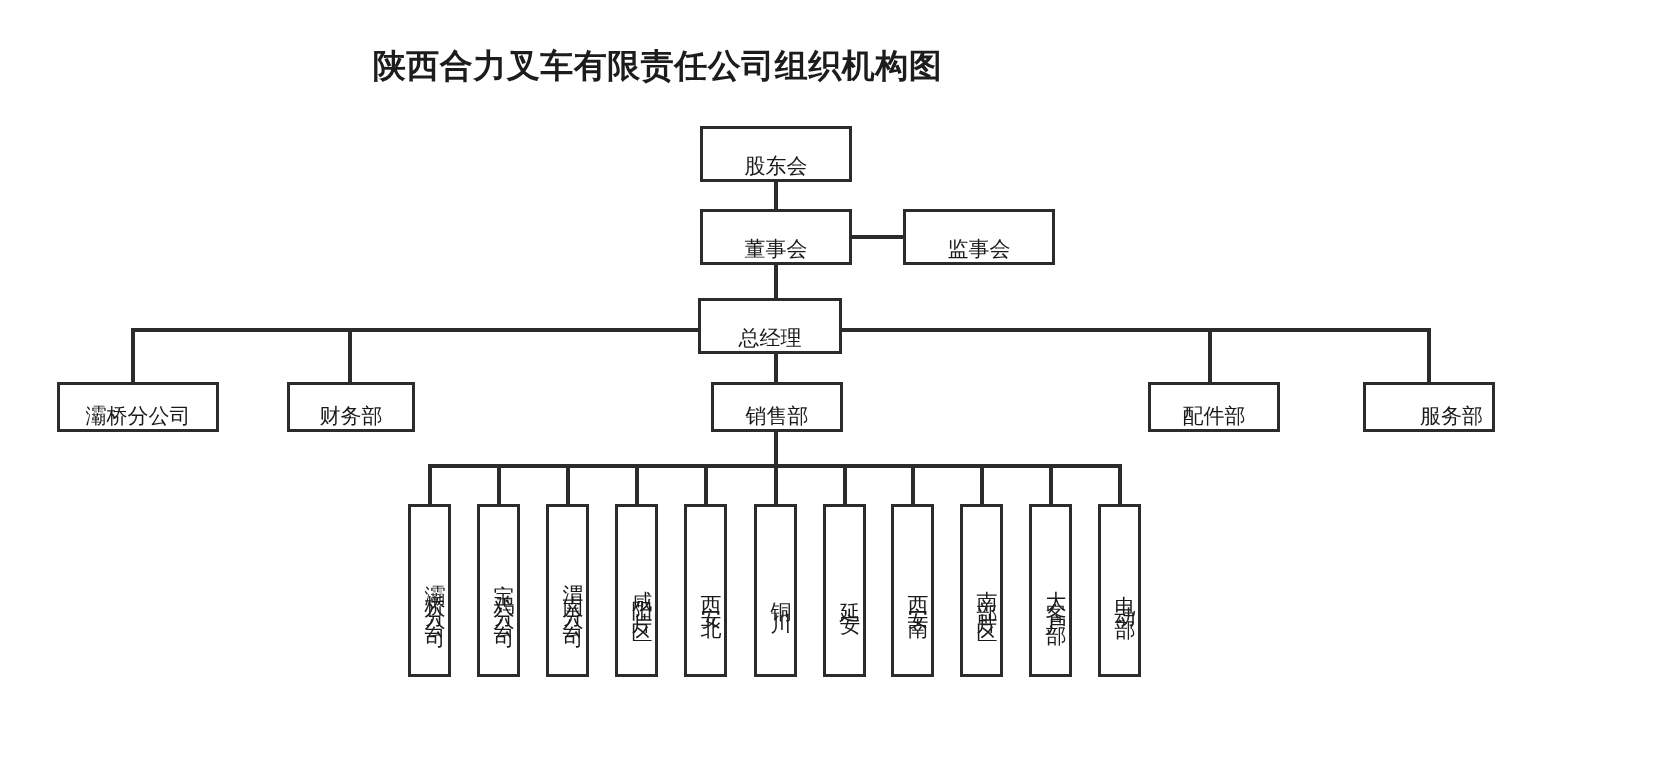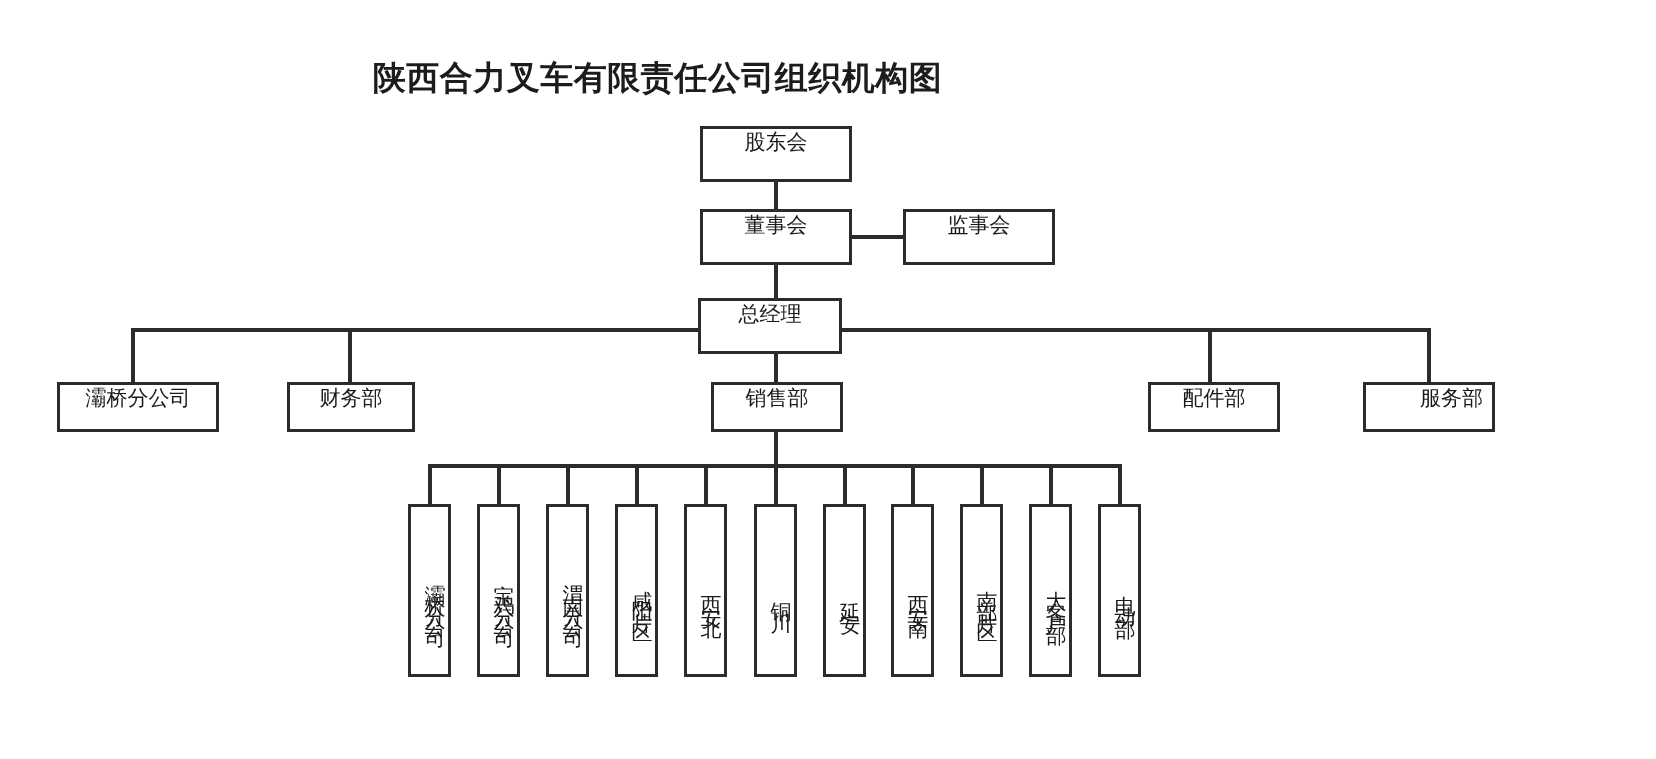--- a/index.html
+++ b/index.html
@@ -26,31 +26,30 @@
     left: 0;
     top: 44px;
     width: 1315px;
     text-align: center;
     font-family: "DejaVu Sans", "Liberation Sans", sans-serif;
     font-weight: bold;
     font-size: 33px;
     letter-spacing: 0.5px;
     color: #1c1c1c;
     white-space: nowrap;
-    margin-top: 12px;
   }
 
   
   .node {
     position: absolute;
     box-sizing: border-box;
     border: 3px solid #2b2b2b;
     background: #ffffff;
     display: flex;
-    align-items: flex-start;
+    align-items: flex-end;
     justify-content: center;
     font-size: 21px;
     line-height: 1.25;
     color: #1a1a1a;
     z-index: 3;
     white-space: nowrap;
   }
   .node.vertical {
     writing-mode: vertical-rl;
     text-orientation: upright;

